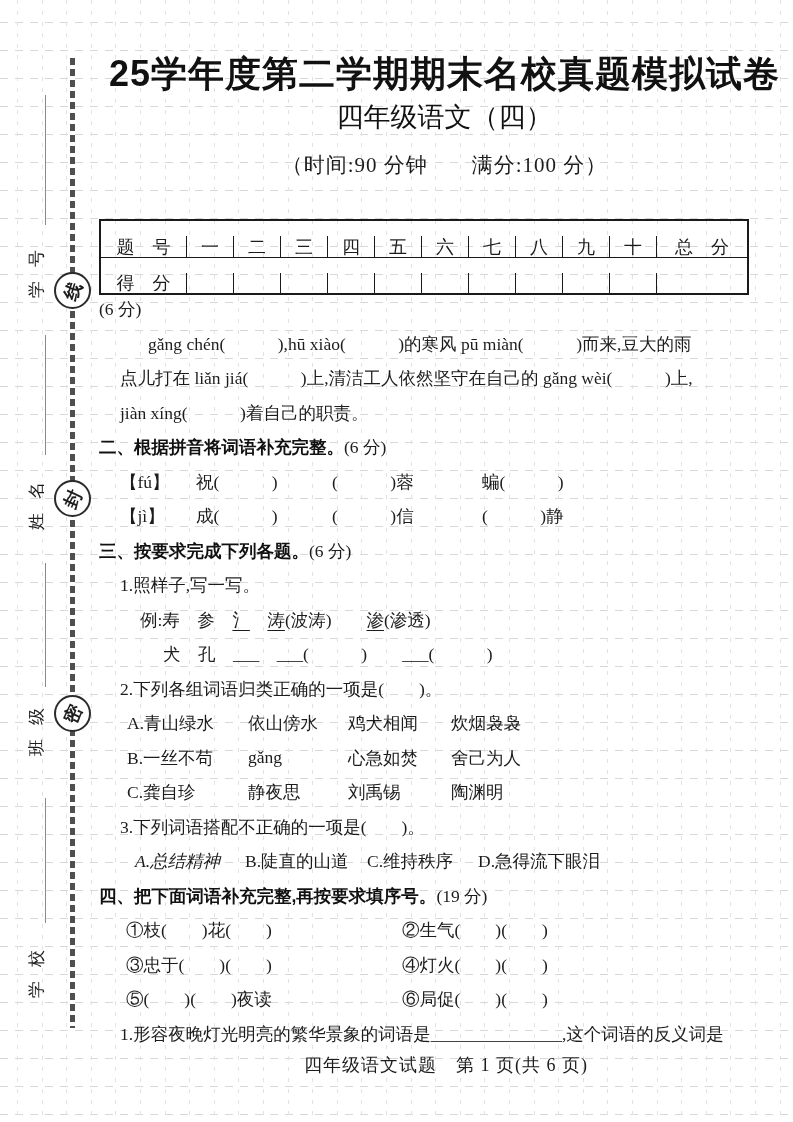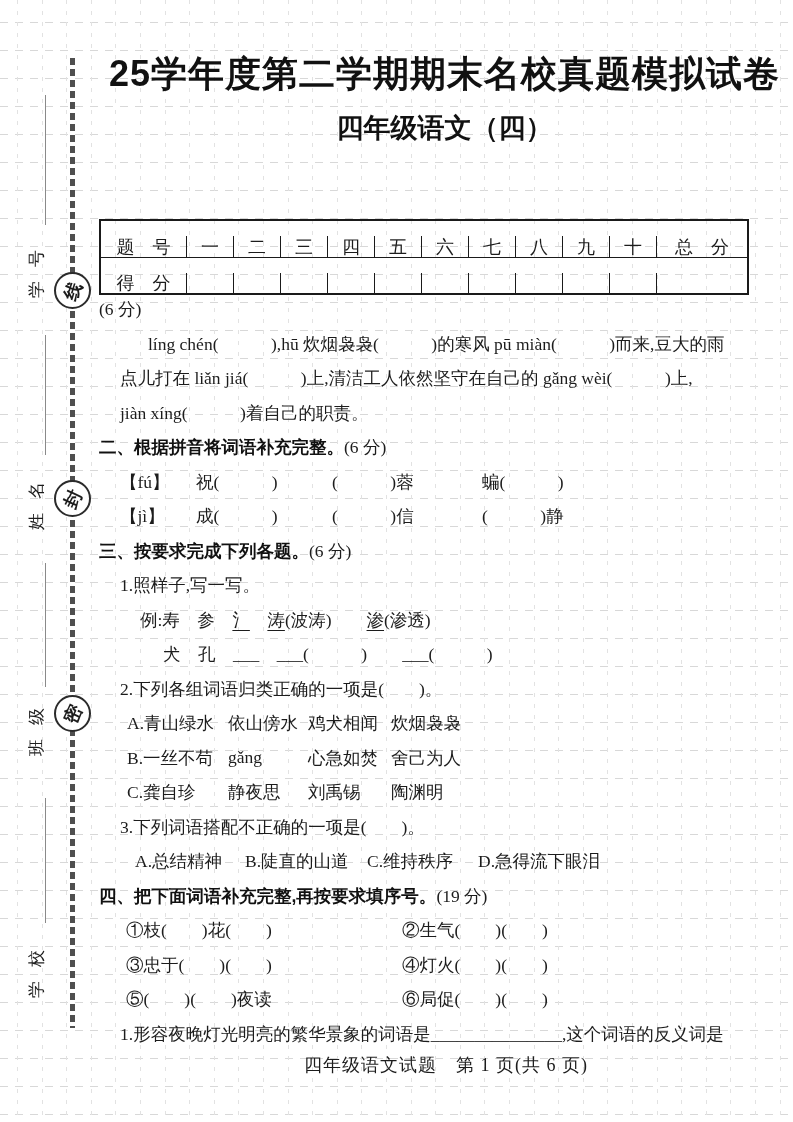--- a/index.html
+++ b/index.html
@@ -24,22 +24,22 @@
                 white-space:nowrap; font-size:17px; letter-spacing:14px; z-index:2; }
   .seal-stamp { position:absolute; left:54px; width:37px; height:37px; border-radius:50%;
                 border:2px solid #2b2b2b; background:#ffffff; z-index:3;
                 display:flex; align-items:center; justify-content:center; }
   .seal-stamp span { transform:rotate(-65deg); font-weight:bold; font-size:18px; }
 
   
   .page-head { position:absolute; left:96px; top:0; width:697px; text-align:center; z-index:2; }
   .title { margin-top:50px; font-family:"Liberation Sans","DejaVu Sans",sans-serif;
            font-weight:700; font-size:36px; letter-spacing:1px; color:#111; }
-  .subtitle { margin-top:11px; font-family:"Liberation Sans","DejaVu Sans",sans-serif;
-              font-weight:700; font-size:27px; color:#111; }
+  .subtitle { font-family:"Liberation Sans","DejaVu Sans",sans-serif;
+              font-weight:400; font-size:27px; color:#111; }
   .meta { margin-top:16px; font-size:21px; letter-spacing:1px; }
 
   
   .score-table { position:absolute; left:99px; top:219px; width:650px; z-index:2;
                  border:2px solid #1a1a1a; background:transparent; }
   .st-row { display:flex; height:36px; }
   .st-row + .st-row { border-top:1px solid #1a1a1a; }
   .st-cell { flex:0 0 47px; border-left:1px solid #1a1a1a; font-size:18px;
              display:flex; align-items:center; justify-content:center;margin-top:15px; }
   .st-cell.first { flex:0 0 85px; border-left:none; }
@@ -49,30 +49,30 @@
   .content { position:absolute; left:99px; top:292px; width:694px; z-index:2;
              font-size:17.5px; }
   .ln { height:34.5px; display:flex; align-items:center; white-space:pre; }
   .sec-title { font-family:"Liberation Sans","DejaVu Sans",sans-serif; font-weight:700;
                font-size:17.5px; color:#111; }
   .sec-score { font-size:17.5px; }
   .ind-a { padding-left:21px; }   
   .ind-b { padding-left:49px; }   
   .ind-c { padding-left:41px; }   
   .ind-d { padding-left:64px; }   
-  .ind-e { padding-left:28px; }   
+  .ind-e { padding-left:28px;gap:20px; }   
   .ind-f { padding-left:36px; }   
   .q2-key { display:inline-block; width:76px; }
   .q2-i1  { display:inline-block; width:136px; }
   .q2-i2  { display:inline-block; width:150px; }
   .u { text-decoration:underline; text-underline-offset:4px; }
   .opt4 .c1 { display:inline-block; width:101px; }
   .opt4 .c2 { display:inline-block; width:80px; }
   .opt4 .c3 { display:inline-block; width:83px; }
-  .optline .d1 { display:inline-block; width:110px; }
+  .optline .d1 { display:inline-block; width:110px;font-style:italic; }
   .optline .d2 { display:inline-block; width:122px; }
   .optline .d3 { display:inline-block; width:111px; }
   .pair .p1 { display:inline-block; width:303px; padding-left:27px; }
 
   .page-footer { position:absolute; left:99px; top:1053px; width:694px; z-index:2;
                  text-align:center; font-size:18px; letter-spacing:1px; }
 </style>
 </head>
 <body>
 
@@ -170,20 +170,21 @@
 <div class="seal-stamp" style="top:695px">
     <span>密</span>
   </div>
 
 <div class="seal-blank" style="top:798px;height:125px"></div>
 <div class="seal-label" style="top:967px">学校</div>
 
 <div class="page-head">
   <div class="title">25学年度第二学期期末名校真题模拟试卷</div>
   <div class="subtitle">四年级语文（四）</div>
+  <div class="meta">（时间:90 分钟　　满分:100 分）</div>
 </div>
 
 <div class="score-table">
   <div class="st-row">
     <div class="st-cell first">题　号</div>
     <div class="st-cell">一</div>
     <div class="st-cell">二</div>
     <div class="st-cell">三</div>
     <div class="st-cell">四</div>
     <div class="st-cell">五</div>
@@ -206,21 +207,21 @@
     <div class="st-cell"></div>
     <div class="st-cell"></div>
     <div class="st-cell"></div>
     <div class="st-cell last"></div>
   </div>
 </div>
 
 <div class="content">
 
   <div class="ln"><span class="sec-score">(6 分)</span></div>
-  <div class="ln ind-b">líng chén(　　　),hū 炊烟袅袅(　　　)的寒风 pū miàn(　　　)而来,豆大的雨</div>
+  <div class="ln ind-b">gǎng chén(　　　),hū xiào(　　　)的寒风 pū miàn(　　　)而来,豆大的雨</div>
   <div class="ln ind-a">点儿打在 liǎn jiá(　　　)上,清洁工人依然坚守在自己的 gǎng wèi(　　　)上,</div>
   <div class="ln ind-a">jiàn xíng(　　　)着自己的职责。</div>
 
   <div class="ln"><span class="sec-title">二、根据拼音将词语补充完整。</span><span class="sec-score">(6 分)</span></div>
   <div class="ln ind-a"><span class="q2-key">【fú】</span><span class="q2-i1">祝(　　　)</span><span class="q2-i2">(　　　)蓉</span><span>蝙(　　　)</span></div>
   <div class="ln ind-a"><span class="q2-key">【jì】</span><span class="q2-i1">成(　　　)</span><span class="q2-i2">(　　　)信</span><span>(　　　)静</span></div>
 
   <div class="ln"><span class="sec-title">三、按要求完成下列各题。</span><span class="sec-score">(6 分)</span></div>
   <div class="ln ind-a">1.照样子,写一写。</div>
   <div class="ln ind-c"><span>例:寿　参　</span><span class="u">氵</span><span>　</span><span class="u">涛</span><span>(波涛)</span><span>　　</span><span class="u">渗</span><span>(渗透)</span></div>

